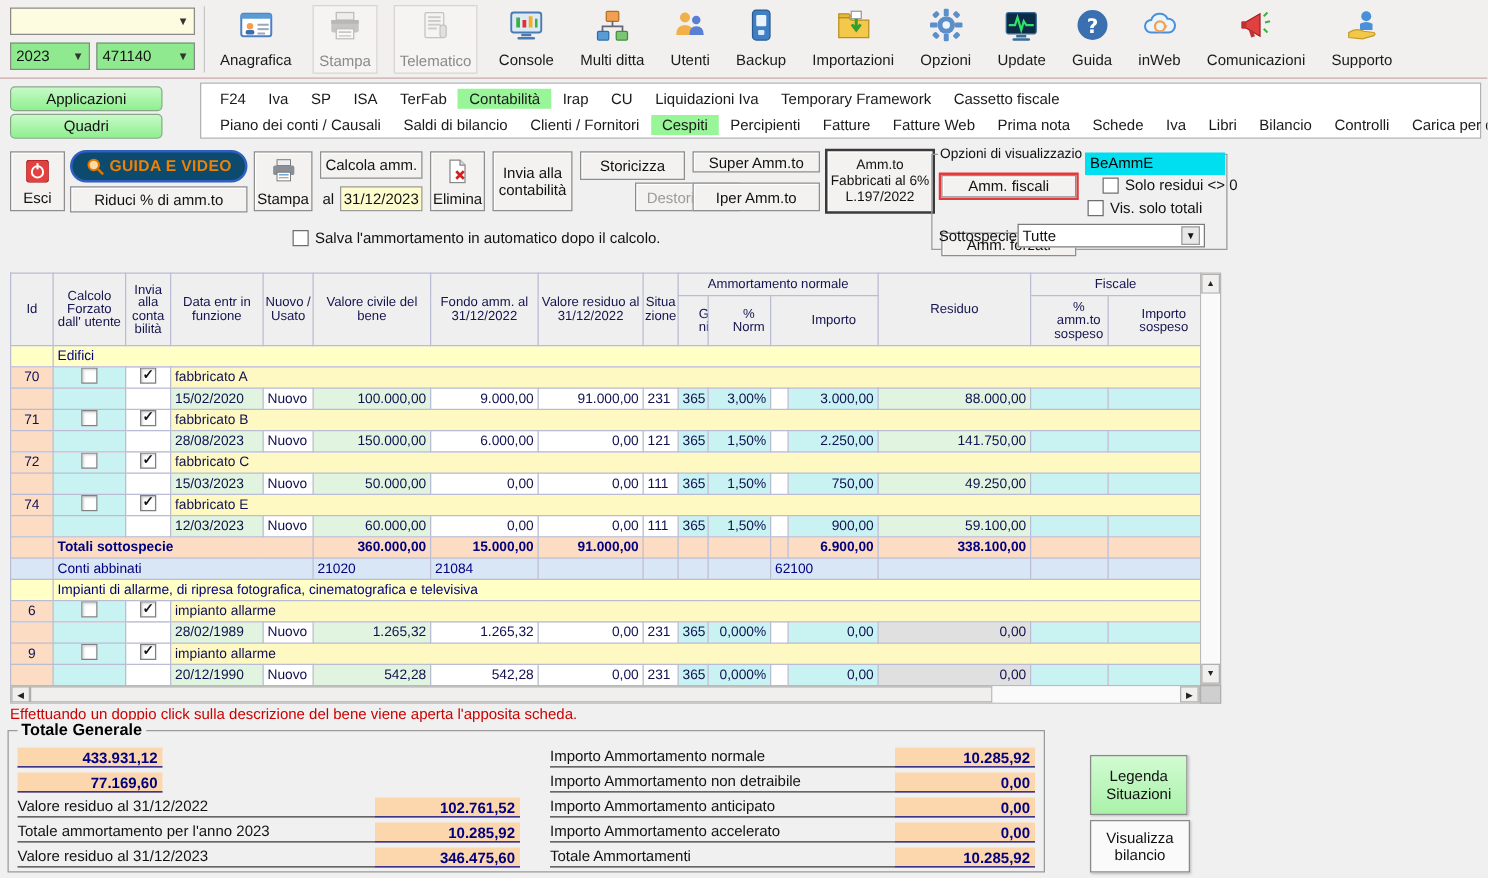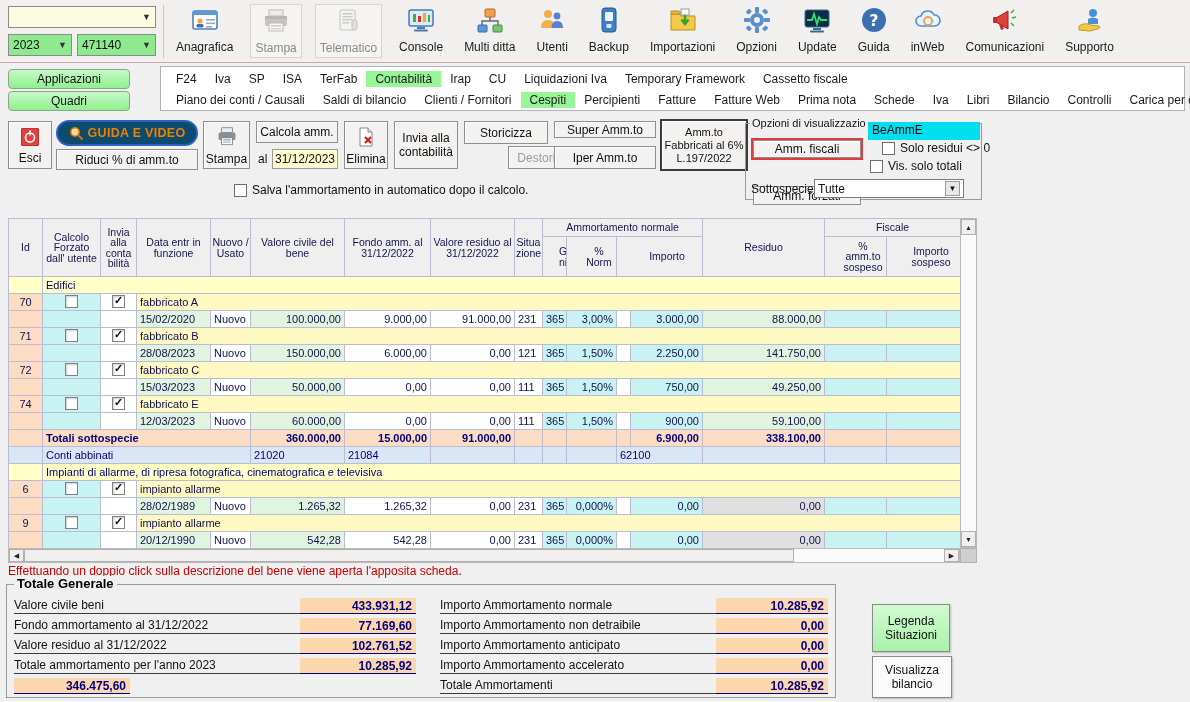--- a/index.html
+++ b/index.html
@@ -639,36 +639,35 @@
 </div>
 <div class="abs" style="left:960px;top:548px;width:17px;height:15px;background:#cfcfcf;border:1px solid #b0b0b0;"></div>
 
 <div id="hint" class="abs">Effettuando un doppio click sulla descrizione del bene viene aperta l'apposita scheda.</div>
 
 <div id="totgen" class="abs"></div>
 <div id="totgen-title" class="abs">Totale Generale</div>
 
 <div class="abs" style="left:14px;top:594px;width:402px;">
   <div class="tg-row">
-    <span class="lbl">Valore civile beni</span>
     <span class="val">433.931,12</span>
   </div>
   <div class="tg-row">
-    <span class="lbl">Fondo ammortamento al 31/12/2022</span>
     <span class="val">77.169,60</span>
   </div>
   <div class="tg-row">
     <span class="lbl">Valore residuo al 31/12/2022</span>
     <span class="val">102.761,52</span>
   </div>
   <div class="tg-row">
     <span class="lbl">Totale ammortamento per l'anno 2023</span>
     <span class="val">10.285,92</span>
   </div>
   <div class="tg-row">
+    <span class="lbl">Valore residuo al 31/12/2023</span>
     <span class="val">346.475,60</span>
   </div>
 </div>
 
 <div class="abs" style="left:440px;top:594px;width:388px;">
   <div class="tg-row">
     <span class="lbl">Importo Ammortamento normale</span>
     <span class="val" style="width:112px">10.285,92</span>
   </div>
   <div class="tg-row">

